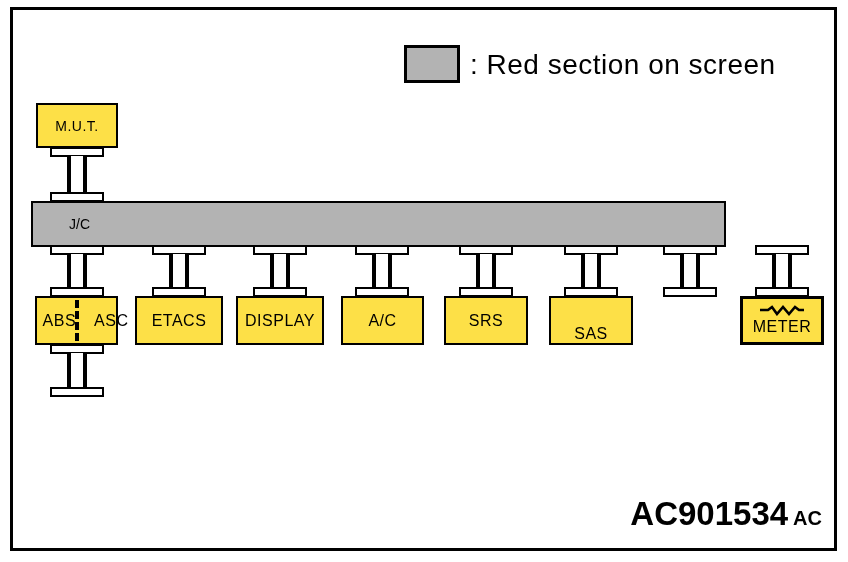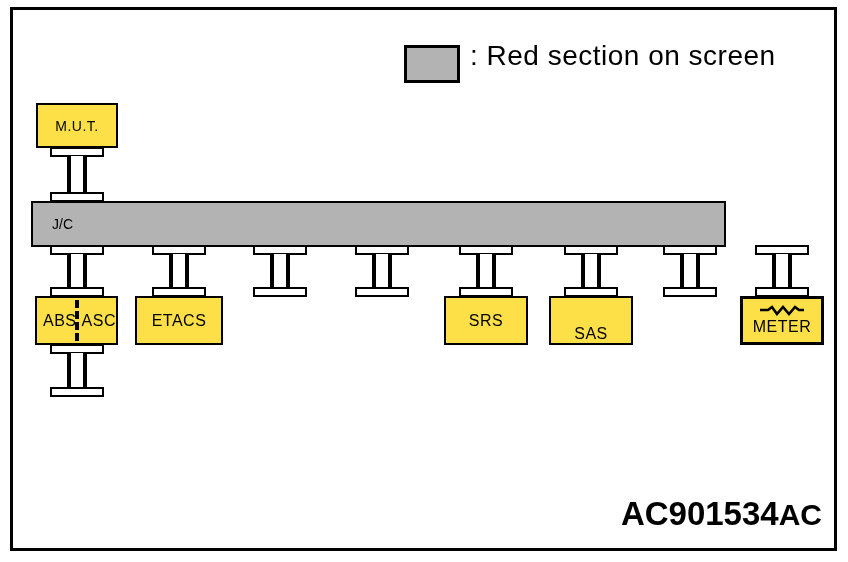--- a/index.html
+++ b/index.html
@@ -23,21 +23,21 @@
 
   
   .legend-swatch {
     position: absolute;
     left: 404px; top: 45px;
     width: 56px; height: 38px;
     border: 3px solid #000;
   }
   .legend-label {
     position: absolute;
-    left: 470px; top: 40px;
+    left: 470px; top: 49px;
     font-size: 28px;
     letter-spacing: 0.5px;
     white-space: nowrap;
   }
 
   
   .node-box {
     position: absolute;
     border: 2px solid #000;
     background: #fde047;
@@ -67,52 +67,52 @@
 
   
   .bus-bar {
     position: absolute;
     left: 31px; top: 201px;
     width: 695px; height: 46px;
     border: 2px solid #000;
     display: flex;
     align-items: center;
     font-size: 14px;
-    padding-left: 19px;
+    padding-left: 36px;
   }
 
   
   .split-labels {
     position: relative;
     width: 100%; height: 100%;
     display: flex;
     align-items: center;
     justify-content: center;
     font-size: 16px;
   }
-  .split-labels .half { flex: 1; text-align: right; }
+  .split-labels .half { flex: 1; text-align: left; margin-left: 18px; }
   .dashed-divider {
     position: absolute;
     left: 50%; top: 2px; bottom: 2px;
     width: 0;
     border-left: 4px dashed #000;
     transform: translateX(-2px);
   }
 
   .resistor { display: block; margin-bottom: 1px; }
 
   .figure-code {
     position: absolute;
     right: 26px; top: 495px;
     font-size: 33px;
     font-weight: bold;
     white-space: nowrap;
     letter-spacing: 0px;
   }
-  .figure-code .suffix { font-size: 30px; }
+  .figure-code .suffix { font-size: 20px; margin-left: 5px; }
 </style>
 </head>
 <body>
 
 <div class="canvas">
   <div class="frame"></div>
 
   <div class="legend-swatch gray-fill"></div>
   <div class="legend-label">: Red section on screen</div>
 
@@ -142,24 +142,30 @@
   <div class="flange" style="left:152px; top:245px;"></div>
   <div class="pipe" style="left:169px; top:254px; height:34px;"></div>
   <div class="flange" style="left:152px; top:287px;"></div>
   <div class="node-box" style="left:135px; top:296px; width:88px; height:49px;">
     <span>ETACS</span>
   </div>
 
   <div class="flange" style="left:253px; top:245px;"></div>
   <div class="pipe" style="left:270px; top:254px; height:34px;"></div>
   <div class="flange" style="left:253px; top:287px;"></div>
+  <div class="node-box" style="left:236px; top:296px; width:88px; height:49px;">
+    <span>DISPLAY</span>
+  </div>
 
   <div class="flange" style="left:355px; top:245px;"></div>
   <div class="pipe" style="left:372px; top:254px; height:34px;"></div>
   <div class="flange" style="left:355px; top:287px;"></div>
+  <div class="node-box" style="left:341px; top:296px; width:83px; height:49px;">
+    <span>A/C</span>
+  </div>
 
   <div class="flange" style="left:459px; top:245px;"></div>
   <div class="pipe" style="left:476px; top:254px; height:34px;"></div>
   <div class="flange" style="left:459px; top:287px;"></div>
   <div class="node-box" style="left:444px; top:296px; width:84px; height:49px;">
     <span>SRS</span>
   </div>
 
   <div class="flange" style="left:564px; top:245px;"></div>
   <div class="pipe" style="left:581px; top:254px; height:34px;"></div>

